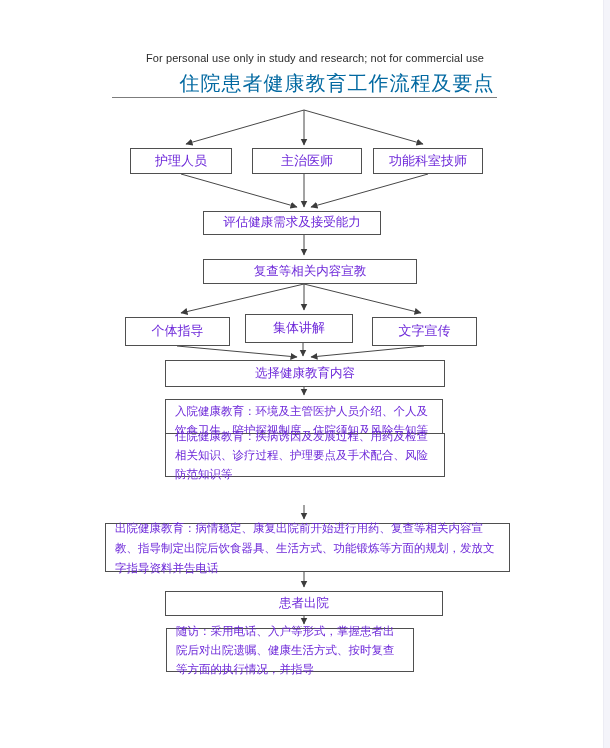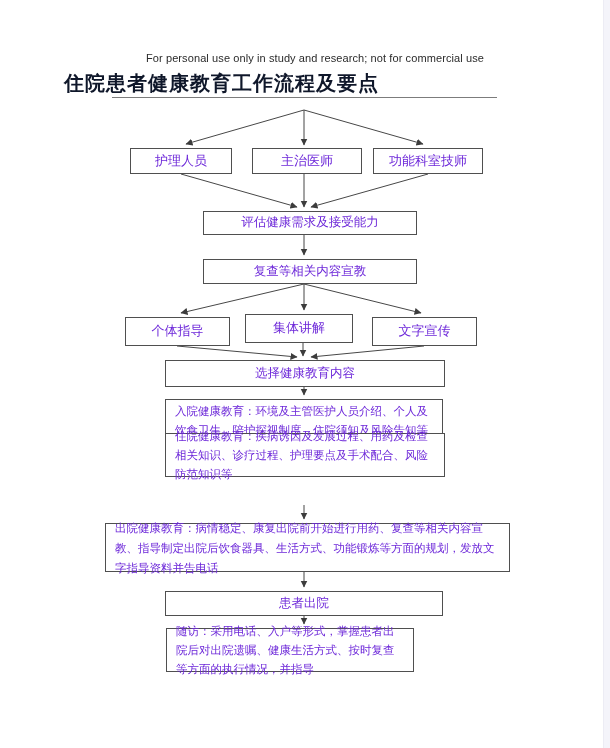--- a/index.html
+++ b/index.html
@@ -16,22 +16,22 @@
     position:absolute;right:0;top:0;width:6px;height:748px;
     background:#f4f4fa;border-left:1px solid #ececf4;
   }
   .disclaimer{
     position:absolute;left:0;top:36px;width:610px;
     text-align:center;padding-left:20px;box-sizing:border-box;
     font-size:11px;color:#2a2a2a;letter-spacing:0.1px;margin-top:16px;
   }
   .title{
     position:absolute;left:0;top:70px;width:610px;
-    padding-left:64px;box-sizing:border-box;
-    font-size:20px;font-weight:bold;color:#0f172a;letter-spacing:1px;
+    text-align:center;padding-left:64px;box-sizing:border-box;
+    font-size:20px;font-weight:normal;color:#0369a1;letter-spacing:1px;
   }
   .title-underline{
     position:absolute;left:112px;top:97px;width:385px;height:0;
     border-top:1px solid #7c7c7c;
   }
   svg.connectors{position:absolute;left:0;top:0;}
   .fbox{
     position:absolute;box-sizing:border-box;
     border:1px solid #4f4f4f;background:#ffffff;
     display:flex;align-items:center;justify-content:center;
@@ -41,21 +41,21 @@
   .fbox.small{font-size:13px;}
   .fbox.content{
     justify-content:flex-start;align-items:center;
     text-align:left;font-size:11.5px;line-height:19px;
     padding:3px 9px;
   }
   
   #b-role-1{left:130px;top:148px;width:102px;height:26px;}
   #b-role-2{left:252px;top:148px;width:110px;height:26px;}
   #b-role-3{left:373px;top:148px;width:110px;height:26px;}
-  #b-assess{left:203px;top:211px;width:214px;height:24px;}
+  #b-assess{left:203px;top:211px;width:178px;height:24px;}
   #b-adopt{left:203px;top:259px;width:214px;height:25px;}
   #b-form-1{left:125px;top:317px;width:105px;height:29px;}
   #b-form-2{left:245px;top:314px;width:108px;height:29px;}
   #b-form-3{left:372px;top:317px;width:105px;height:29px;}
   #b-select{left:165px;top:360px;width:280px;height:27px;}
   #b-admission{left:165px;top:399px;width:278px;height:43px;}
   #b-inpatient{left:165px;top:433px;width:280px;height:44px;}
   #b-discharge-edu{left:105px;top:523px;width:405px;height:49px;line-height:20px;}
   #b-discharge{left:165px;top:591px;width:278px;height:25px;}
   #b-followup{left:166px;top:628px;width:248px;height:44px;}

